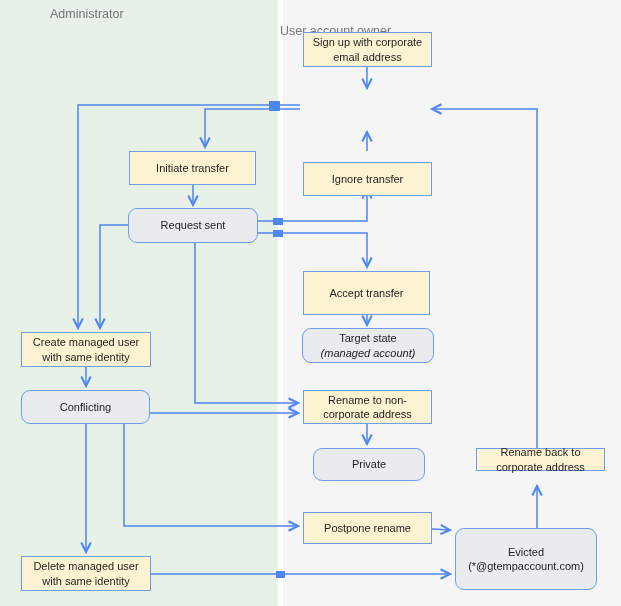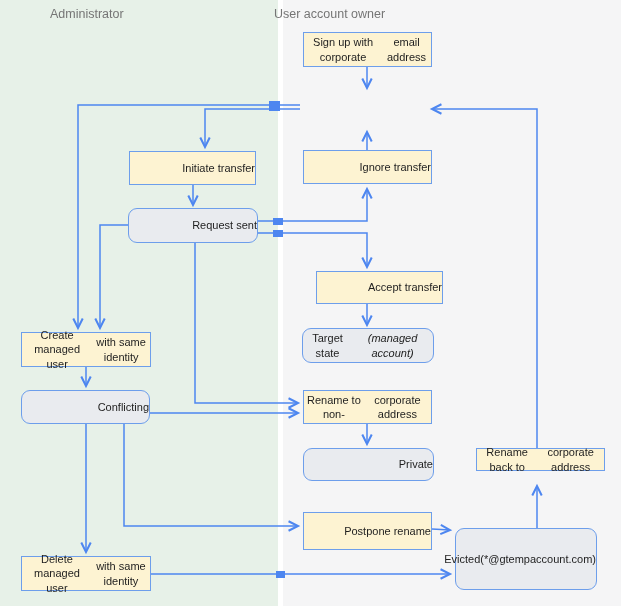--- a/index.html
+++ b/index.html
@@ -9,28 +9,28 @@
   }
   .lane{position:absolute;top:0;height:606px;}
   #lane-admin{left:0;width:278px;background:var(--lane-left);}
   #lane-divider{left:278px;width:5px;background:#ffffff;}
   #lane-user{left:283px;width:338px;background:var(--lane-right);}
   .lane-title{
     position:absolute;top:7px;font-size:12.5px;color:var(--lane-title);
     white-space:nowrap;
   }
   #title-admin{left:22px;margin-left:28px;}
-  #title-user{left:274px;}
+  #title-user{left:280px;margin-top:17px;}
   #edges{position:absolute;left:0;top:0;}
   path.edge{fill:none;stroke:var(--edge);stroke-width:1.5;}
   #arrow-head path{fill:none;stroke:var(--edge);stroke-width:1.5;}
   rect.xblock{fill:var(--edge);}
   .node{
     position:absolute;box-sizing:border-box;
-    display:flex;flex-direction:row;justify-content:flex-end;align-items:center;
+    display:flex;flex-direction:column;justify-content:center;align-items:center;
     text-align:center;font-size:11px;line-height:1.3;
     border:1.5px solid var(--node-border);
     z-index:2;
   }
   .node.action{background:var(--action-fill);}
   .node.state{background:var(--state-fill);border-radius:9px;}
   .node span:empty{display:none;}
   .l2.it{font-style:italic;}
 </style>
 </head>
@@ -79,29 +79,29 @@
   <div class="node action" style="left:303px;top:32px;width:129px;height:35px">
     <span class="l1">Sign up with corporate</span>
     <span class="l2">email address</span>
   </div>
 
 
   <div class="node action" style="left:129px;top:151px;width:127px;height:34px">
     <span class="l1">Initiate transfer</span>
   </div>
 
-  <div class="node action" style="left:303px;top:150px;width:129px;height:34px">
+  <div class="node action" style="left:303px;top:162px;width:129px;height:34px">
     <span class="l1">Ignore transfer</span>
   </div>
 
   <div class="node state" style="left:128px;top:208px;width:130px;height:35px">
     <span class="l1">Request sent</span>
   </div>
 
-  <div class="node action" style="left:316px;top:271px;width:127px;height:33px">
+  <div class="node action" style="left:303px;top:271px;width:127px;height:44px">
     <span class="l1">Accept transfer</span>
   </div>
 
   <div class="node state" style="left:302px;top:328px;width:132px;height:35px">
     <span class="l1">Target state</span>
     <span class="l2 it">(managed account)</span>
   </div>
 
   <div class="node action" style="left:21px;top:332px;width:130px;height:35px">
     <span class="l1">Create managed user</span>
@@ -110,30 +110,30 @@
 
   <div class="node state" style="left:21px;top:390px;width:129px;height:34px">
     <span class="l1">Conflicting</span>
   </div>
 
   <div class="node action" style="left:303px;top:390px;width:129px;height:34px">
     <span class="l1">Rename to non-</span>
     <span class="l2">corporate address</span>
   </div>
 
-  <div class="node state" style="left:303px;top:448px;width:131px;height:33px">
+  <div class="node state" style="left:313px;top:448px;width:112px;height:33px">
     <span class="l1">Private</span>
   </div>
 
   <div class="node action" style="left:476px;top:448px;width:129px;height:23px">
     <span class="l1">Rename back to</span>
     <span class="l2">corporate address</span>
   </div>
 
-  <div class="node action" style="left:303px;top:512px;width:129px;height:38px">
+  <div class="node action" style="left:303px;top:512px;width:129px;height:32px">
     <span class="l1">Postpone rename</span>
   </div>
 
   <div class="node state" style="left:455px;top:528px;width:142px;height:62px">
     <span class="l1">Evicted</span>
     <span class="l2">(*@gtempaccount.com)</span>
   </div>
 
   <div class="node action" style="left:21px;top:556px;width:130px;height:35px">
     <span class="l1">Delete managed user</span>

